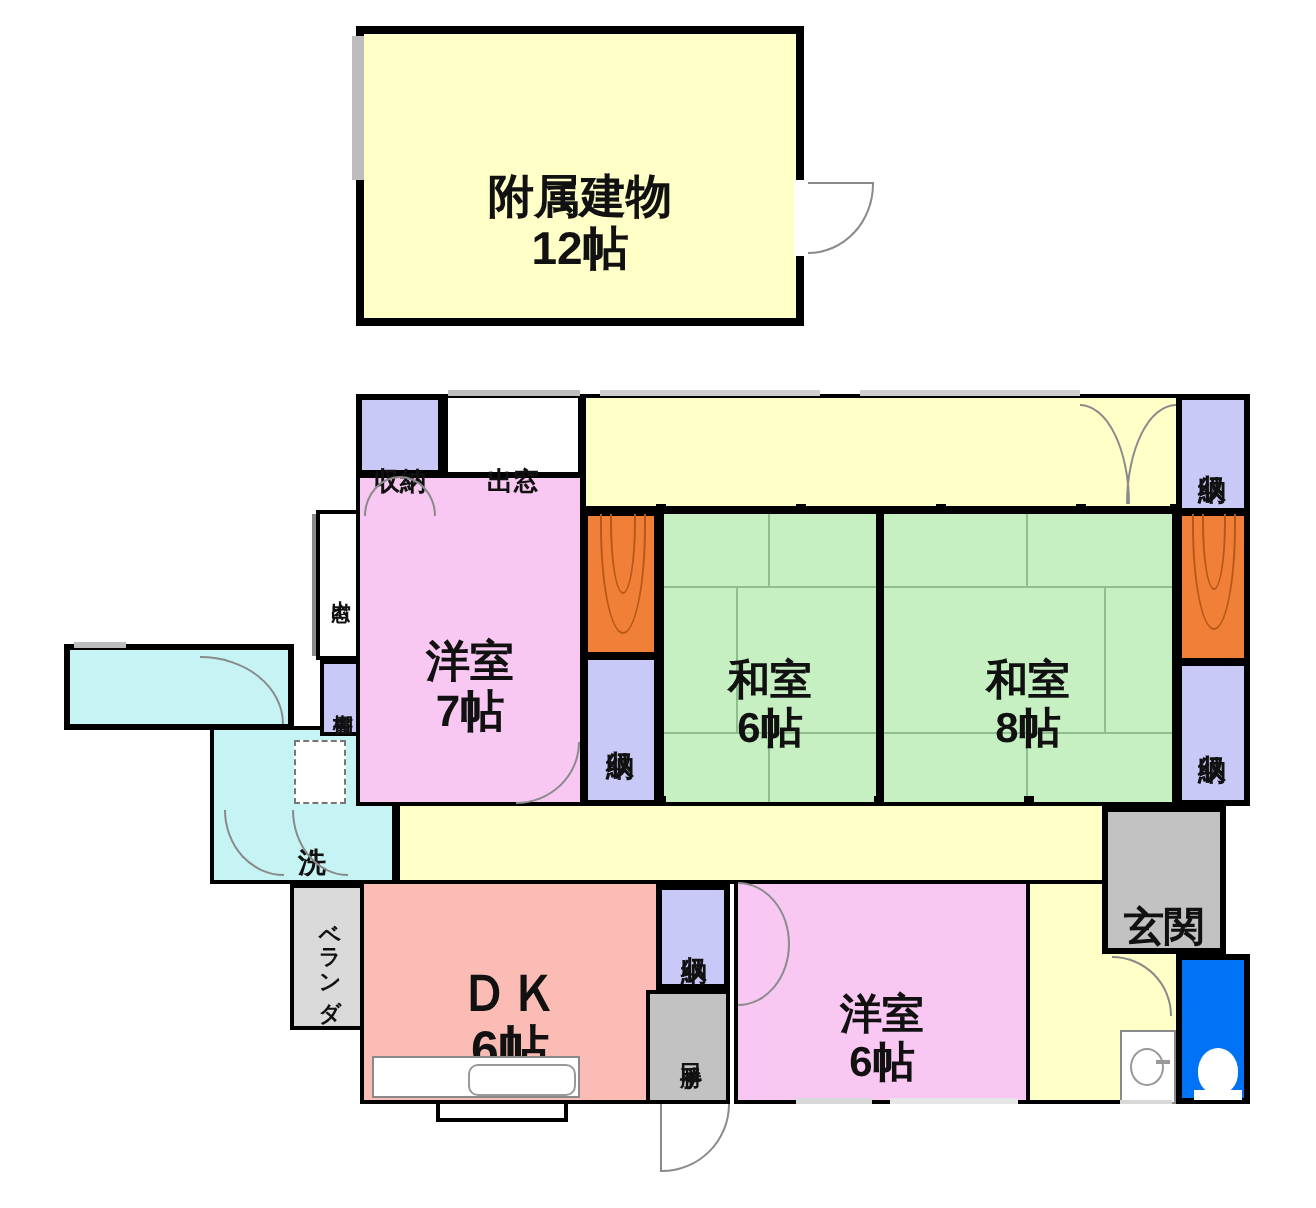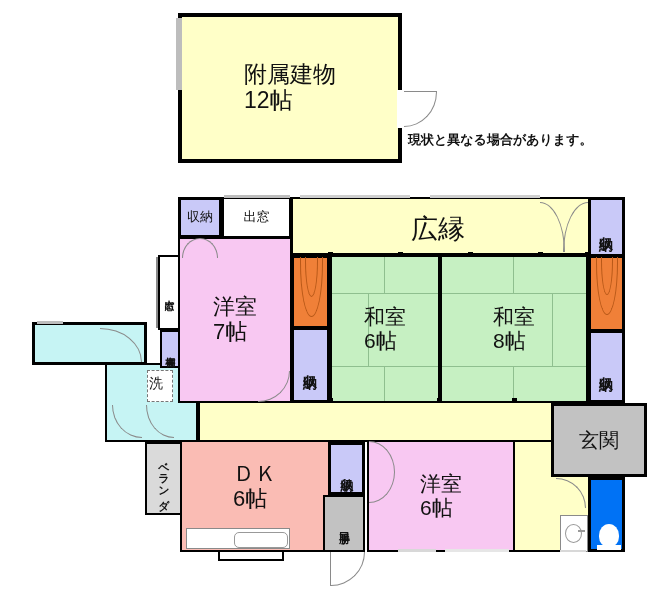--- a/index.html
+++ b/index.html
@@ -1,20 +1,20 @@
 <!DOCTYPE html>
 <html style="--yellow: #FFFFC8; --green: #C6F0C2; --pink: #F8C8F2; --salmon: #FABCB4; --cyan: #C6F4F4; --lavender: #C9C9F8; --orange: #F08038; --gray: #C2C2C2; --lightgray: #DADADA; --blue: #0072F5;"><head>
 <meta charset="utf-8">
 <style>
   html,body{margin:0;padding:0;background:#fff;}
   #plan{position:relative;width:658px;height:604px;background:#fff;overflow:hidden;
         font-family:"Liberation Sans","DejaVu Sans",sans-serif;color:#111;}
   .r{position:absolute;box-sizing:border-box;border:2px solid #000;}
   .thick{border-width:3px;}
-  .lbl{font-weight:normal;line-height:1.12;white-space:pre-line;}
+  .lbl{font-weight:bold;text-align:center;line-height:1.12;white-space:pre-line;margin-top:48px;}
   .cen{display:flex;align-items:center;justify-content:center;}
   .vert{writing-mode:vertical-rl;text-orientation:upright;font-weight:bold;letter-spacing:1px;}
   .arc{position:absolute;box-sizing:border-box;border:0 solid #8a8a8a;background:transparent;}
   .line{position:absolute;background:#8a8a8a;}
   .win{position:absolute;background:#bdbdbd;}
   .winw{position:absolute;background:#e9e9e9;}
   .tat{position:absolute;background:#8fbf8f;}
   .pil{position:absolute;width:5px;height:5px;background:#000;}
   .deco{position:absolute;box-sizing:border-box;border:1px solid #b85818;border-top:none;
         border-radius:0 0 50% 50% / 0 0 90% 90%;}
@@ -26,21 +26,20 @@
 <div id="plan">
 
   <div class="r cen" style="left:178px;top:13px;width:224px;height:150px;background:var(--yellow);border-width:4px;">
     <div class="lbl" style="font-size:23px;"><span>附属建物</span><br><span>12帖</span></div>
   </div>
   <div class="win" style="left:176px;top:18px;width:6px;height:72px;"></div>
   <div class="winw" style="left:397px;top:90px;width:10px;height:38px;background:#fff;"></div>
   <div class="line" style="left:404px;top:91px;width:33px;height:1px;"></div>
   <div class="arc" style="left:404px;top:92px;width:33px;height:35px;border-right-width:1px;border-bottom-width:1px;border-radius:0 0 100% 0;"></div>
 
-  <div style="position:absolute;left:408px;top:131px;font-size:13px;font-weight:bold;">現状と異なる場合があります。</div>
 
   <div class="r" style="left:198px;top:401px;width:355px;height:41px;background:var(--yellow);"></div>
   <div class="r" style="left:513px;top:440px;width:77px;height:112px;background:var(--yellow);"></div>
 
   <div class="r" style="left:105px;top:363px;width:93px;height:79px;background:var(--cyan);"></div>
 
   <div class="r" style="left:291px;top:197px;width:299px;height:58px;background:var(--yellow);">
     <div class="lbl" style="position:absolute;left:118px;top:15px;font-size:27px;">広縁</div>
   </div>
 
@@ -64,24 +63,24 @@
 
   <div class="r cen" style="left:178px;top:237px;width:114px;height:166px;background:var(--pink);">
     <div class="lbl" style="font-size:22px;"><span>洋室</span><br><span>7帖</span></div>
   </div>
 
   <div class="r cen" style="left:367px;top:440px;width:148px;height:112px;background:var(--pink);">
     <div class="lbl" style="font-size:21px;"><span>洋室</span><br><span>6帖</span></div>
   </div>
 
   <div class="r cen" style="left:180px;top:440px;width:150px;height:112px;background:var(--salmon);">
-    <div class="lbl" style="font-size:22px;margin-bottom:18px;"><span>ＤＫ</span><br><span>6帖</span></div>
+    <div class="lbl" style="font-size:25px;margin-bottom:18px;"><span>ＤＫ</span><br><span>6帖</span></div>
   </div>
 
-  <div class="r thick cen" style="left:551px;top:403px;width:96px;height:74px;background:var(--gray);">
+  <div class="r thick cen" style="left:551px;top:403px;width:62px;height:74px;background:var(--gray);">
     <div class="lbl" style="font-size:20px;">玄関</div>
   </div>
 
   <div class="r thick" style="left:588px;top:477px;width:37px;height:75px;background:var(--blue);">
     <div style="position:absolute;left:8px;top:44px;width:20px;height:23px;background:#fff;border-radius:50% 50% 45% 45%;"></div>
     <div style="position:absolute;left:6px;top:65px;width:24px;height:5px;background:#fff;"></div>
   </div>
 
   <div class="r thick cen" style="left:178px;top:197px;width:44px;height:41px;background:var(--lavender);">
     <div class="lbl" style="font-size:13px;">収納</div>

